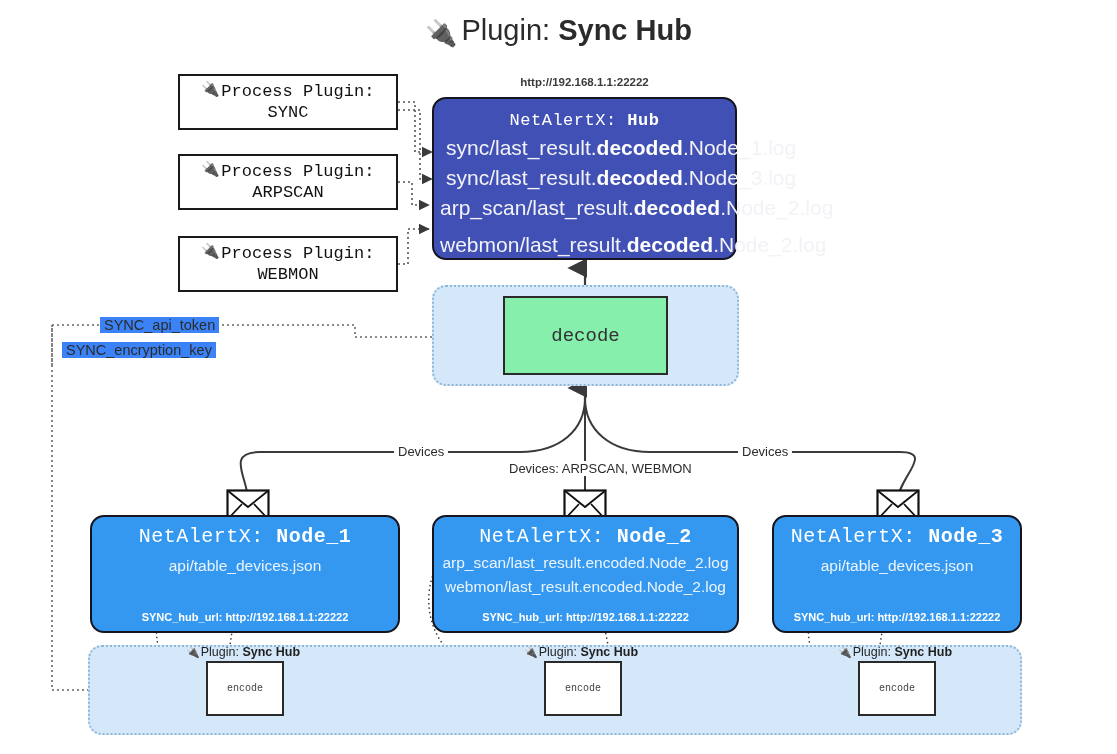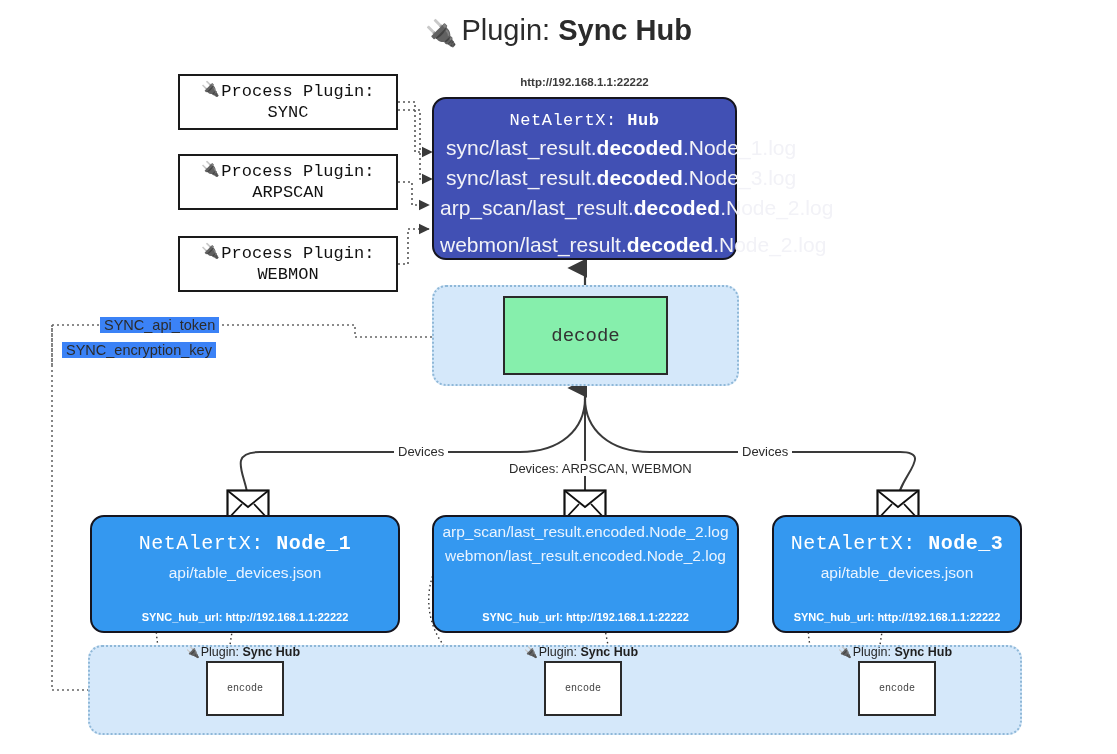--- a/index.html
+++ b/index.html
@@ -35,21 +35,21 @@
   
   #decodeband{left:432px;top:285px;width:307px;height:101px;background:#d5e8fa;
               border:2px dotted #8fb8d8;border-radius:14px;}
   #decodebox{left:503px;top:296px;width:165px;height:79px;background:#86efac;
              border:2px solid #2a2a2a;display:flex;align-items:center;justify-content:center;
              font-family:"Liberation Mono", monospace;font-size:19px;color:#333;}
 
   
   .node{border:2px solid #15151f;border-radius:14px;background:#3498f0;color:#fff;height:118px;}
   .node .ntitle{font-family:"Liberation Mono", monospace;font-size:20px;text-align:center;
-                margin-top:15px;letter-spacing:.5px;}
+                margin-top:8px;letter-spacing:.5px;}
   .node .ntitle b{font-weight:bold;}
   .node .nline{font-size:15.5px;text-align:center;color:#eaf4ff;margin-top:9px;white-space:nowrap;}
   .node .nurl{font-size:11px;font-weight:bold;text-align:center;color:#ffffff;
               position:absolute;left:0;right:0;bottom:8px;}
   #node1{left:90px;top:515px;width:310px;}
   #node2{left:432px;top:515px;width:307px;}
   #node3{left:772px;top:515px;width:250px;}
   #node2 .nline{margin-top:6px;}
 
   
@@ -177,20 +177,21 @@
   <rect x="1.5" y="1.5" width="41" height="29" fill="#fff" stroke="#111" stroke-width="2.2"></rect>
   <path d="M1.5,1.5 L22,18 L42.5,1.5 M1.5,30.5 L16,15 M42.5,30.5 L28,15" fill="none" stroke="#111" stroke-width="1.8"></path>
 </svg>
 
 <div class="abs node" id="node1">
   <div class="ntitle"><span>NetAlertX: </span><b>Node_1</b></div>
   <div class="nline">api/table_devices.json</div>
   <div class="nurl">SYNC_hub_url: http://192.168.1.1:22222</div>
 </div>
 <div class="abs node" id="node2">
+  <div class="ntitle"><span>NetAlertX: </span><b>Node_2</b></div>
   <div class="nline">arp_scan/last_result.encoded.Node_2.log</div>
   <div class="nline">webmon/last_result.encoded.Node_2.log</div>
   <div class="nurl">SYNC_hub_url: http://192.168.1.1:22222</div>
 </div>
 <div class="abs node" id="node3">
   <div class="ntitle"><span>NetAlertX: </span><b>Node_3</b></div>
   <div class="nline">api/table_devices.json</div>
   <div class="nurl">SYNC_hub_url: http://192.168.1.1:22222</div>
 </div>
 

